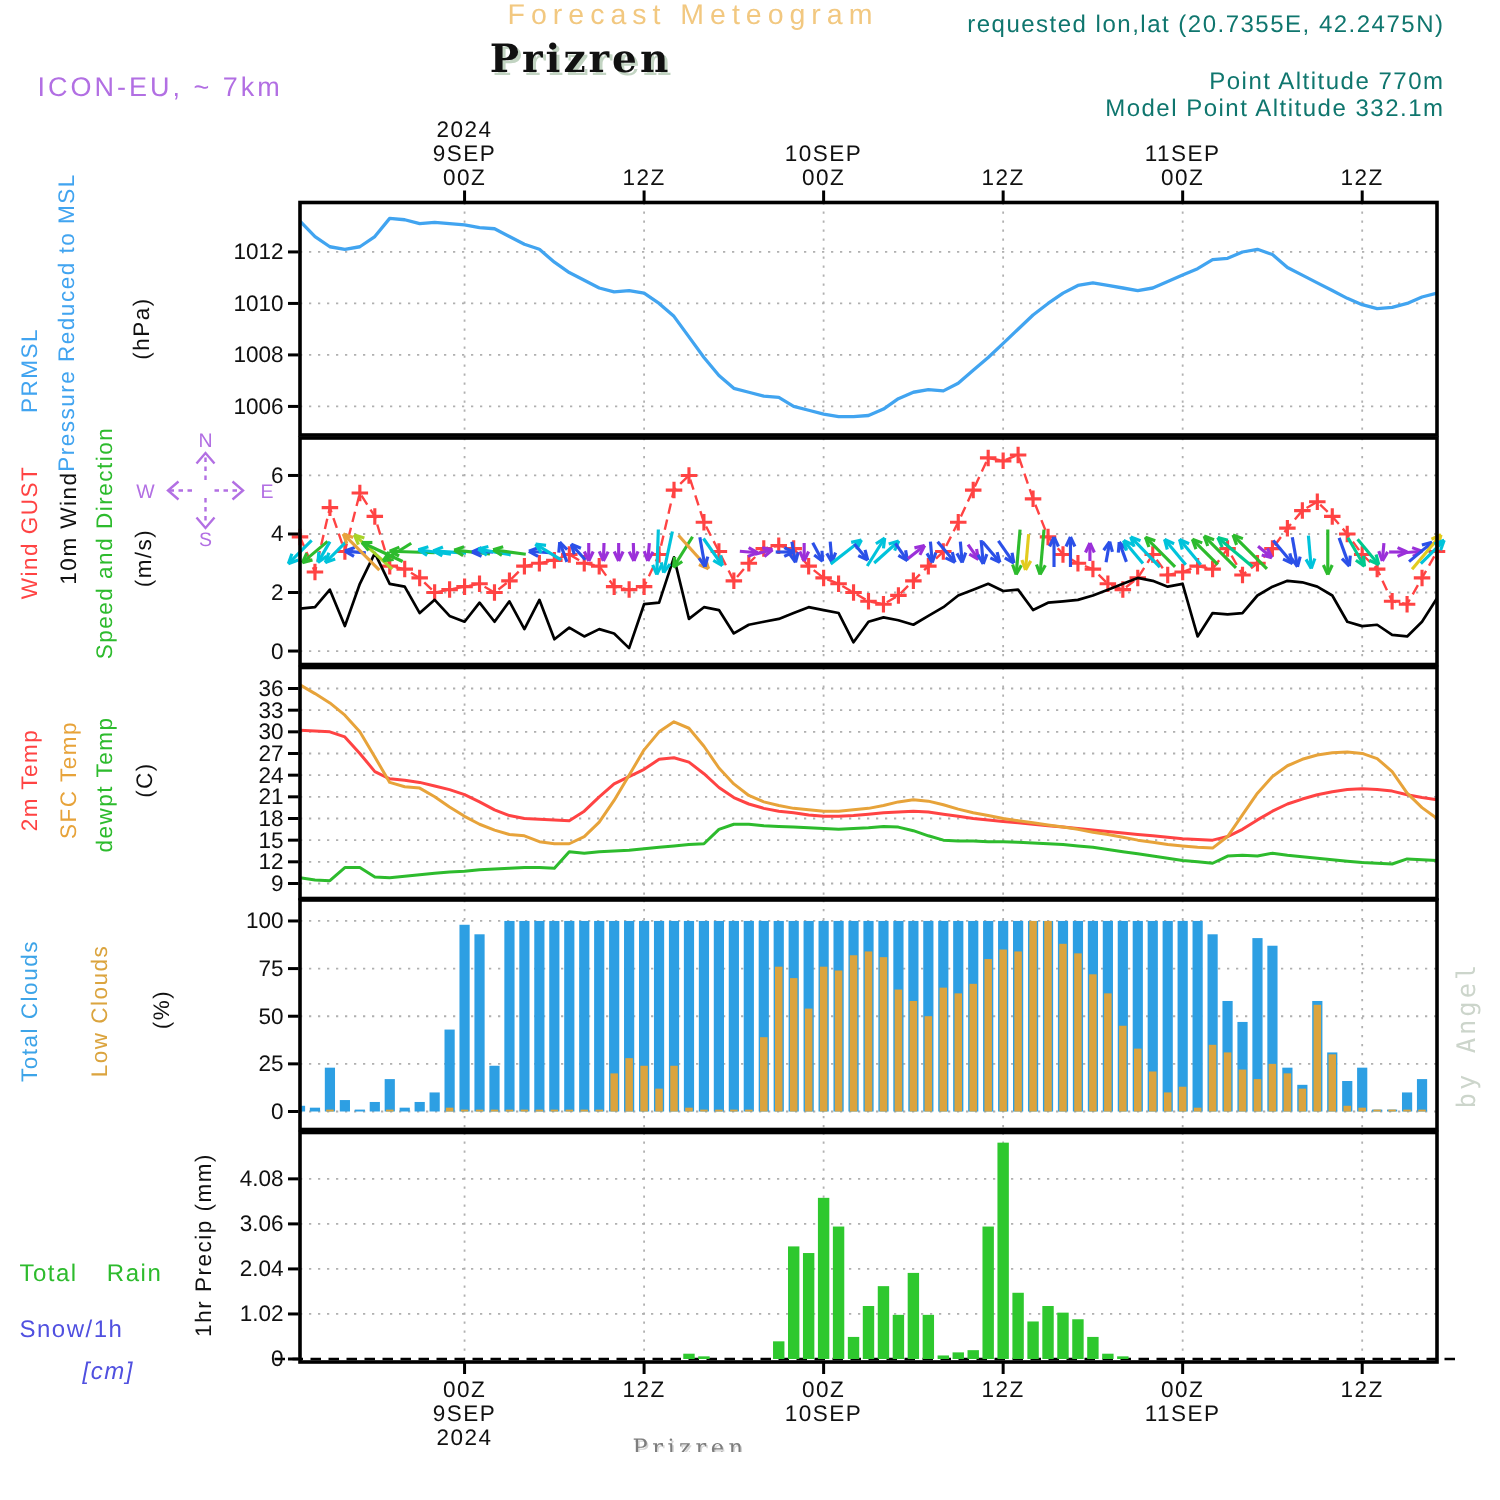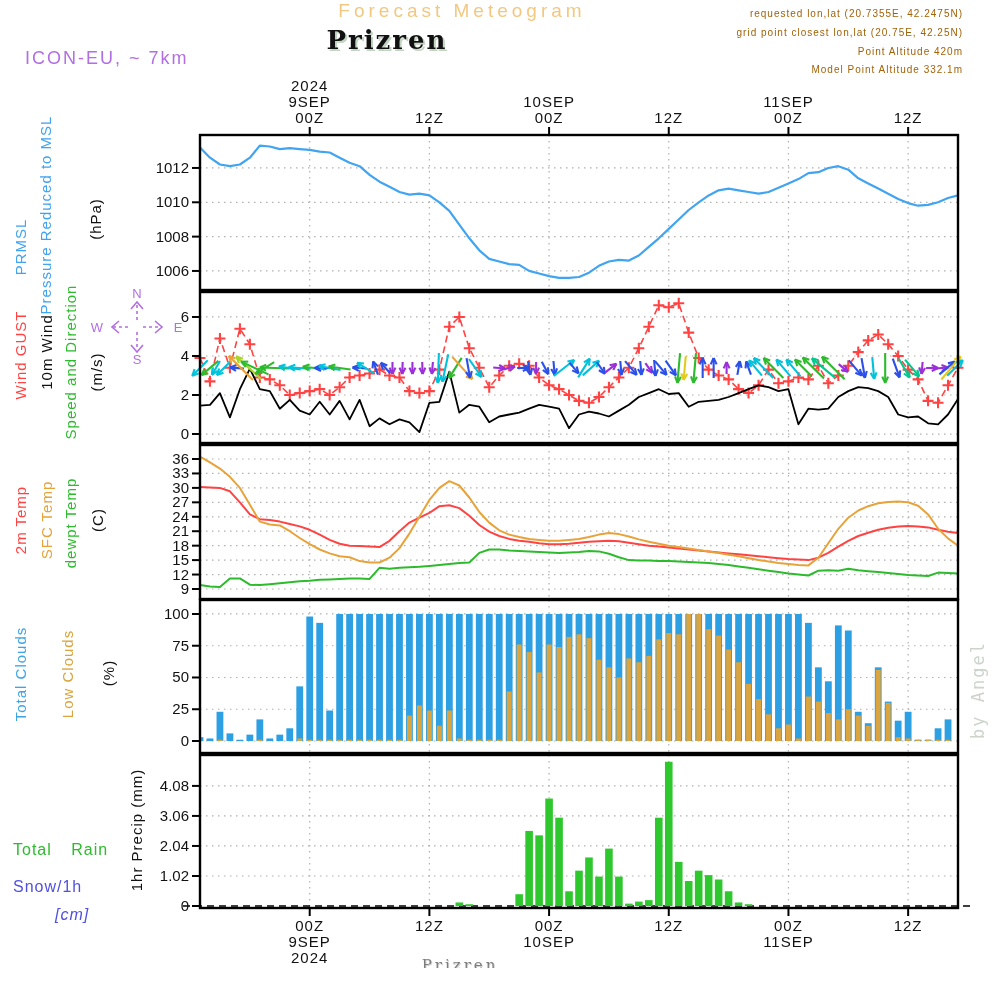--- a/index.html
+++ b/index.html
@@ -6,40 +6,39 @@
   .canvas{position:relative;width:1000px;height:968px;background:#fff;
           font-family:"Liberation Sans",sans-serif;overflow:hidden;}
   .abs{position:absolute;white-space:nowrap;}
   .rot{transform:translate(-50%,-50%) rotate(-90deg);}
   .ctr{transform:translate(-50%,-50%);}
   .rgt{transform:translate(-100%,0);}
   .brand{font-size:19px;letter-spacing:4px;color:#f2c880;}
   .station{font-size:26px;font-weight:bold;font-family:"DejaVu Serif",serif;
            letter-spacing:2px;color:#111;text-shadow:2px 2px 0 #c2d4c2;}
   .model{font-size:18px;letter-spacing:2px;color:#b26fe3;}
-  .meta{font-size:10px;letter-spacing:1px;color:#a16207;text-align:right;}
+  .meta{font-size:16px;letter-spacing:1px;color:#0f766e;text-align:right;}
   .plab{font-size:15px;letter-spacing:1px;}
   .plab2{font-size:16px;letter-spacing:1px;margin-top:37px;}
   .footerstation{font-size:15px;letter-spacing:3px;color:#7d7d7d;
                  font-family:"DejaVu Serif",serif;text-shadow:1px 1px 0 #d5d5d5;}
   .watermark{font-size:17px;letter-spacing:2px;color:#ccd5cb;
              font-family:"DejaVu Sans Mono",monospace;}
   svg text{font-family:"Liberation Sans",sans-serif;}
 </style>
 </head>
 <body>
 
 <div class="canvas">
 
   <div class="abs ctr brand" style="left:462px;top:11px;">Forecast Meteogram</div>
   <div class="abs ctr station" style="left:387px;top:40px;">Prizren</div>
   <div class="abs model" style="left:25px;top:48px;">ICON-EU, ~ 7km</div>
   <div class="abs rgt meta" style="left:963px;top:8px;">requested lon,lat (20.7355E, 42.2475N)</div>
-  <div class="abs rgt meta" style="left:963px;top:27px;">grid point closest lon,lat (20.75E, 42.25N)</div>
-  <div class="abs rgt meta" style="left:963px;top:46px;">Point Altitude 420m</div>
+  <div class="abs rgt meta" style="left:963px;top:46px;">Point Altitude 770m</div>
   <div class="abs rgt meta" style="left:963px;top:64px;">Model Point Altitude 332.1m</div>
 
   <div class="abs rot plab" style="left:20px;top:247px;color:#41a4f0;">PRMSL</div>
   <div class="abs rot plab" style="left:45px;top:215px;color:#41a4f0;">Pressure Reduced to MSL</div>
   <div class="abs rot plab" style="left:95px;top:219px;color:#111;">(hPa)</div>
 
   <div class="abs rot plab" style="left:20px;top:355px;color:#ff4343;">Wind GUST</div>
   <div class="abs rot plab" style="left:46px;top:352px;color:#111;">10m Wind</div>
   <div class="abs rot plab" style="left:70px;top:362px;color:#2dbb2d;">Speed and Direction</div>
   <div class="abs rot plab" style="left:96px;top:372px;color:#111;">(m/s)</div>

